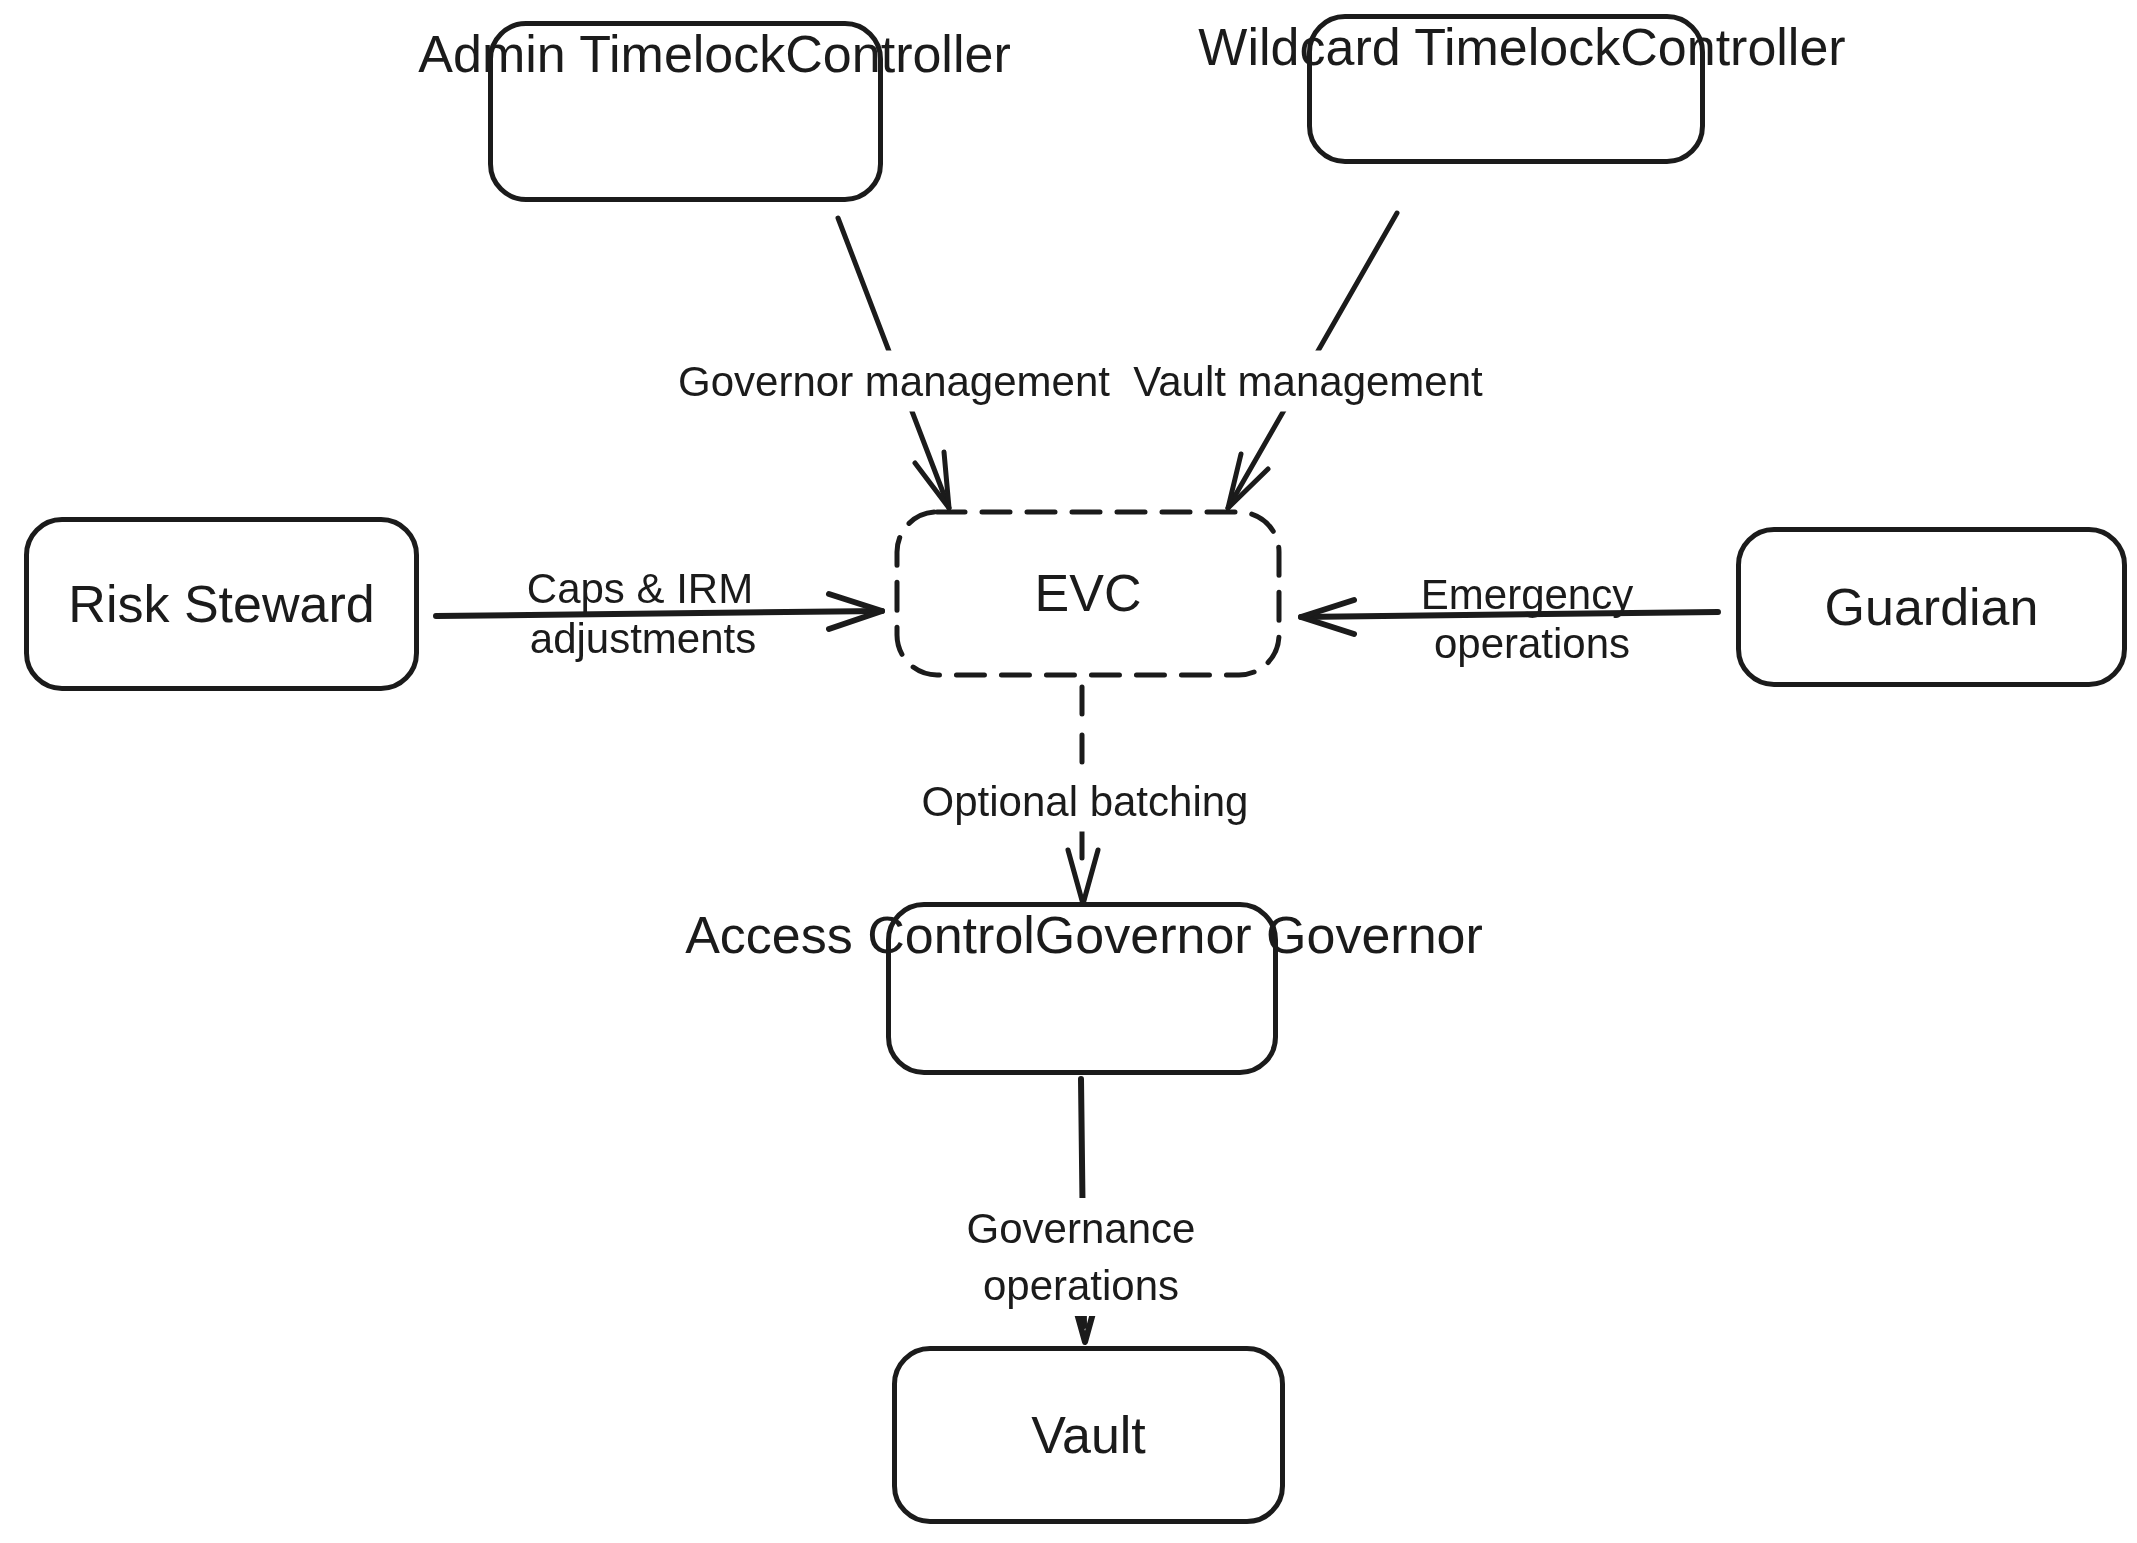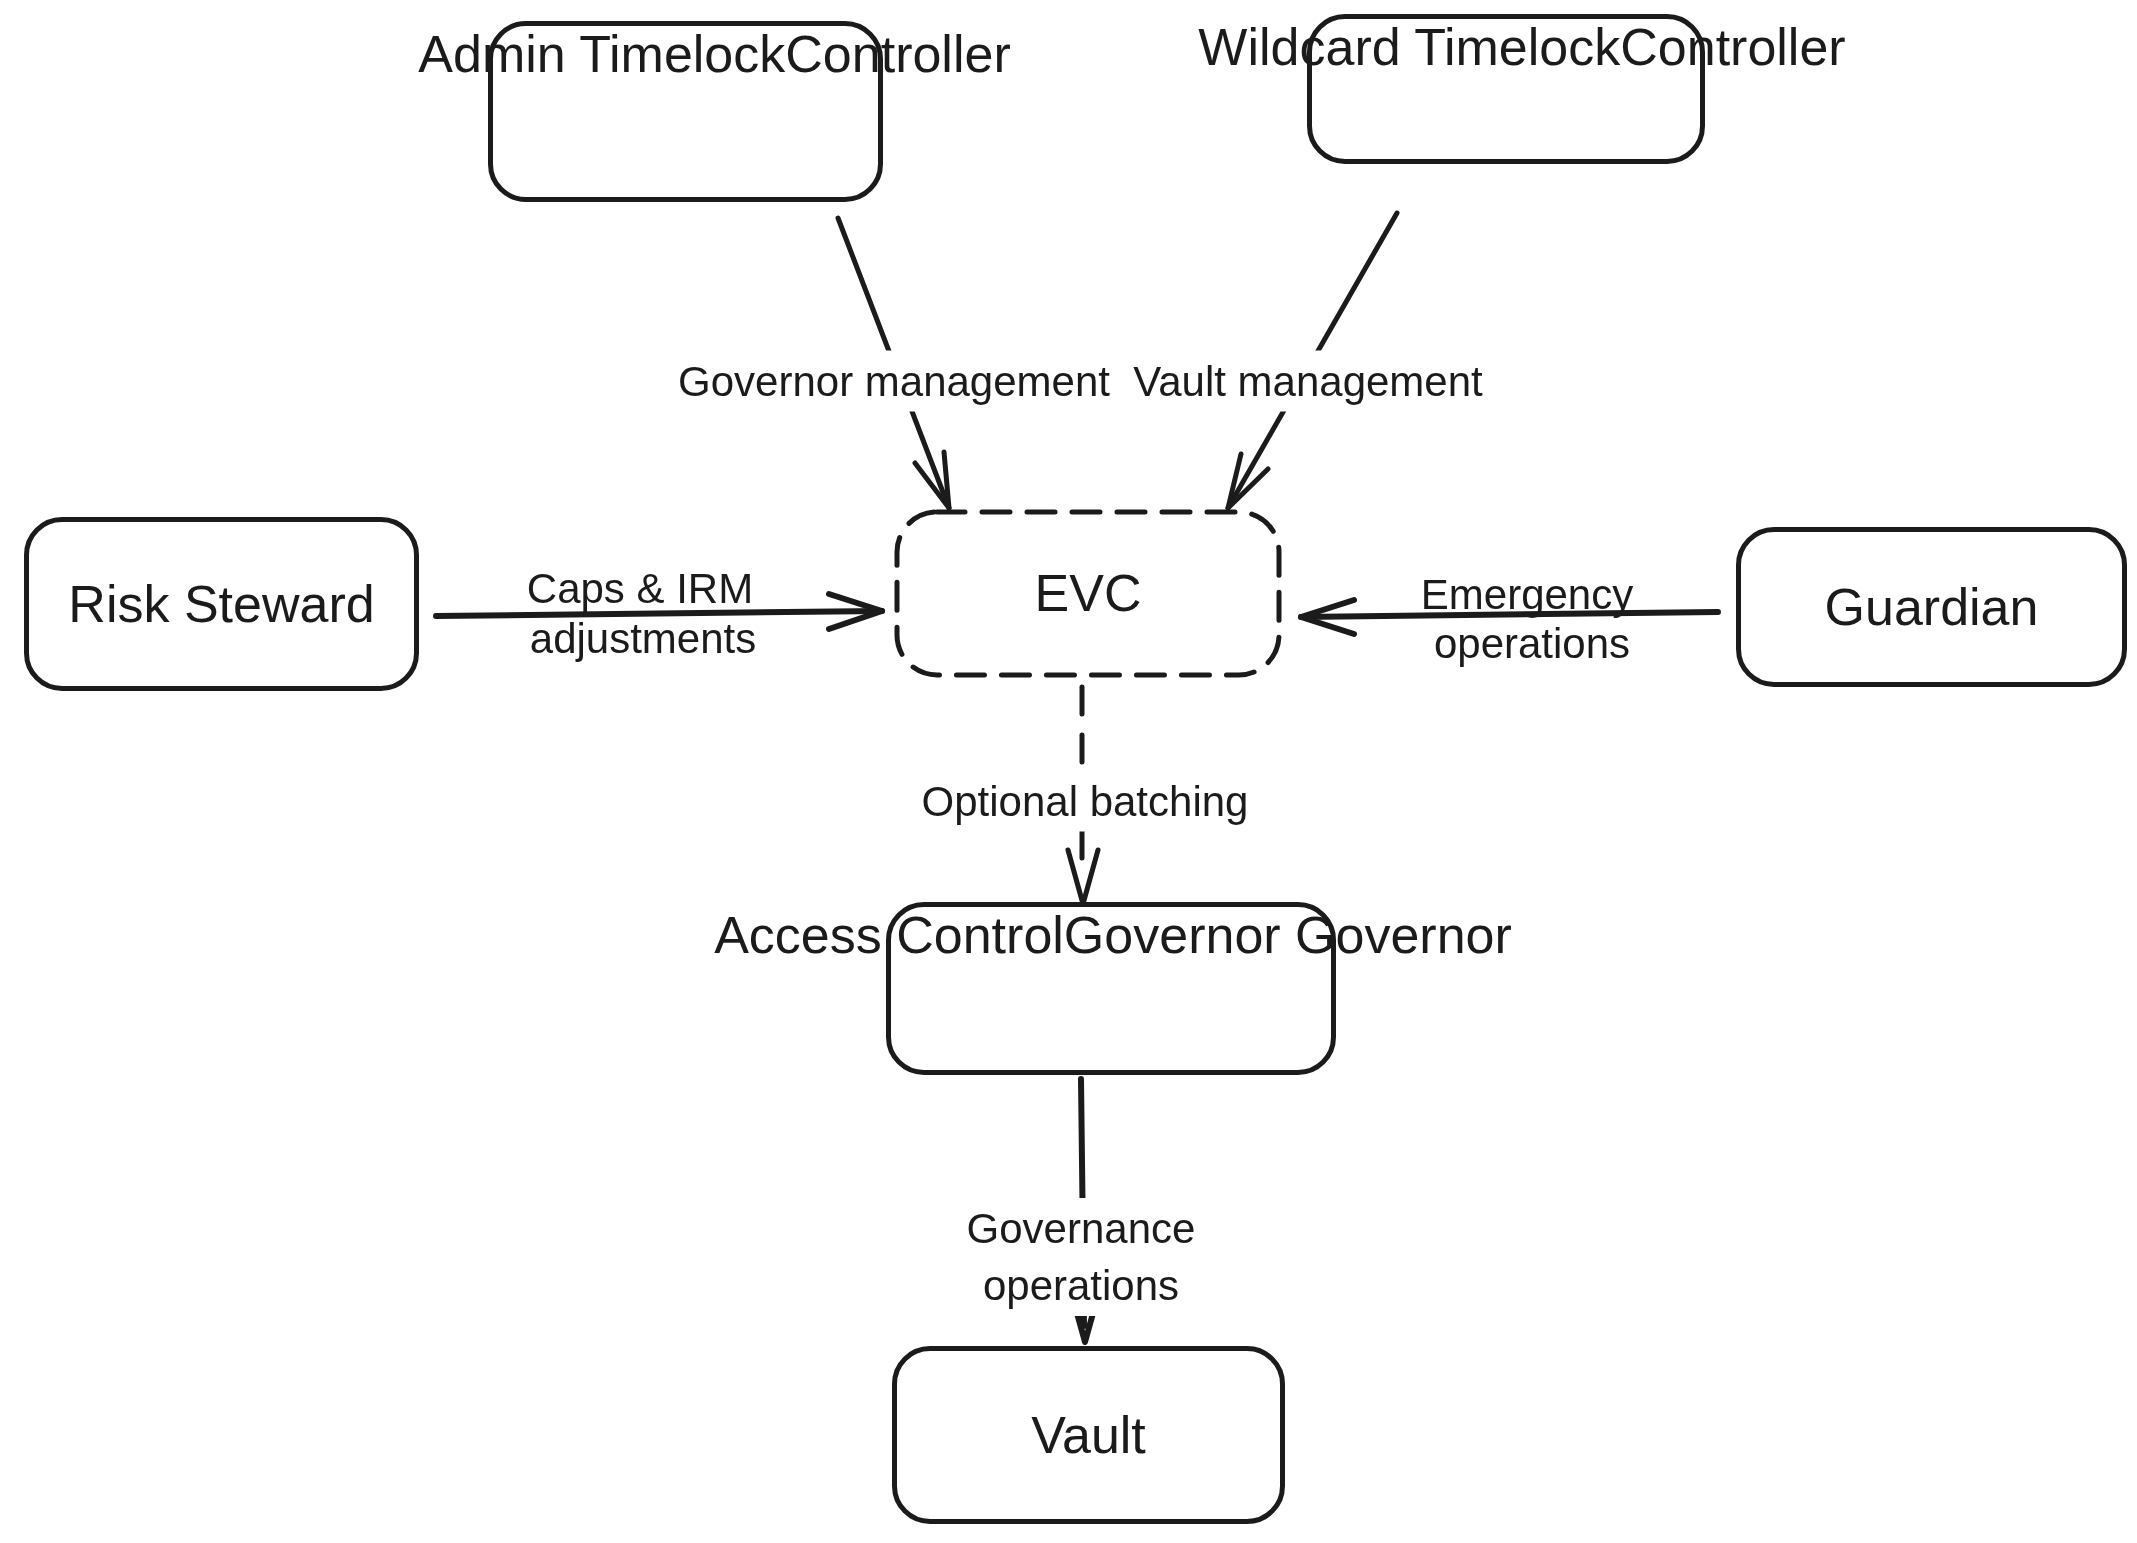--- a/index.html
+++ b/index.html
@@ -61,21 +61,21 @@
   }
   .edge-label.masked {
     background: #ffffff;
     padding: 2px 8px;
   }
   #node-admin    { left: 488px;  top: 21px;   width: 395px; height: 181px; padding-left: 58px; }
   #node-wildcard { left: 1307px; top: 14px;   width: 398px; height: 150px; padding-left: 32px; }
   #node-risk     { left: 24px;   top: 517px;  width: 395px; height: 174px; }
   #node-evc      { left: 893px;  top: 509px;  width: 390px; height: 169px; }
   #node-guardian { left: 1736px; top: 527px;  width: 391px; height: 160px; }
-  #node-aceg     { left: 886px;  top: 902px;  width: 450px; height: 173px; padding-left: 4px; }
+  #node-aceg     { left: 886px;  top: 902px;  width: 392px; height: 173px; padding-left: 4px; }
   #node-vault    { left: 892px;  top: 1346px; width: 393px; height: 178px; }
   #label-governor-mgmt   { left: 894px;  top: 381px; }
   #label-vault-mgmt      { left: 1308px; top: 381px; }
   #label-caps-1          { left: 640px;  top: 588px; }
   #label-caps-2          { left: 643px;  top: 638px; }
   #label-emergency-1     { left: 1527px; top: 594px; }
   #label-emergency-2     { left: 1532px; top: 643px; }
   #label-optional-batch  { left: 1085px; top: 801px; }
   #label-governance-ops  { left: 1081px; top: 1236px; margin-top: 21px; }
 </style>

